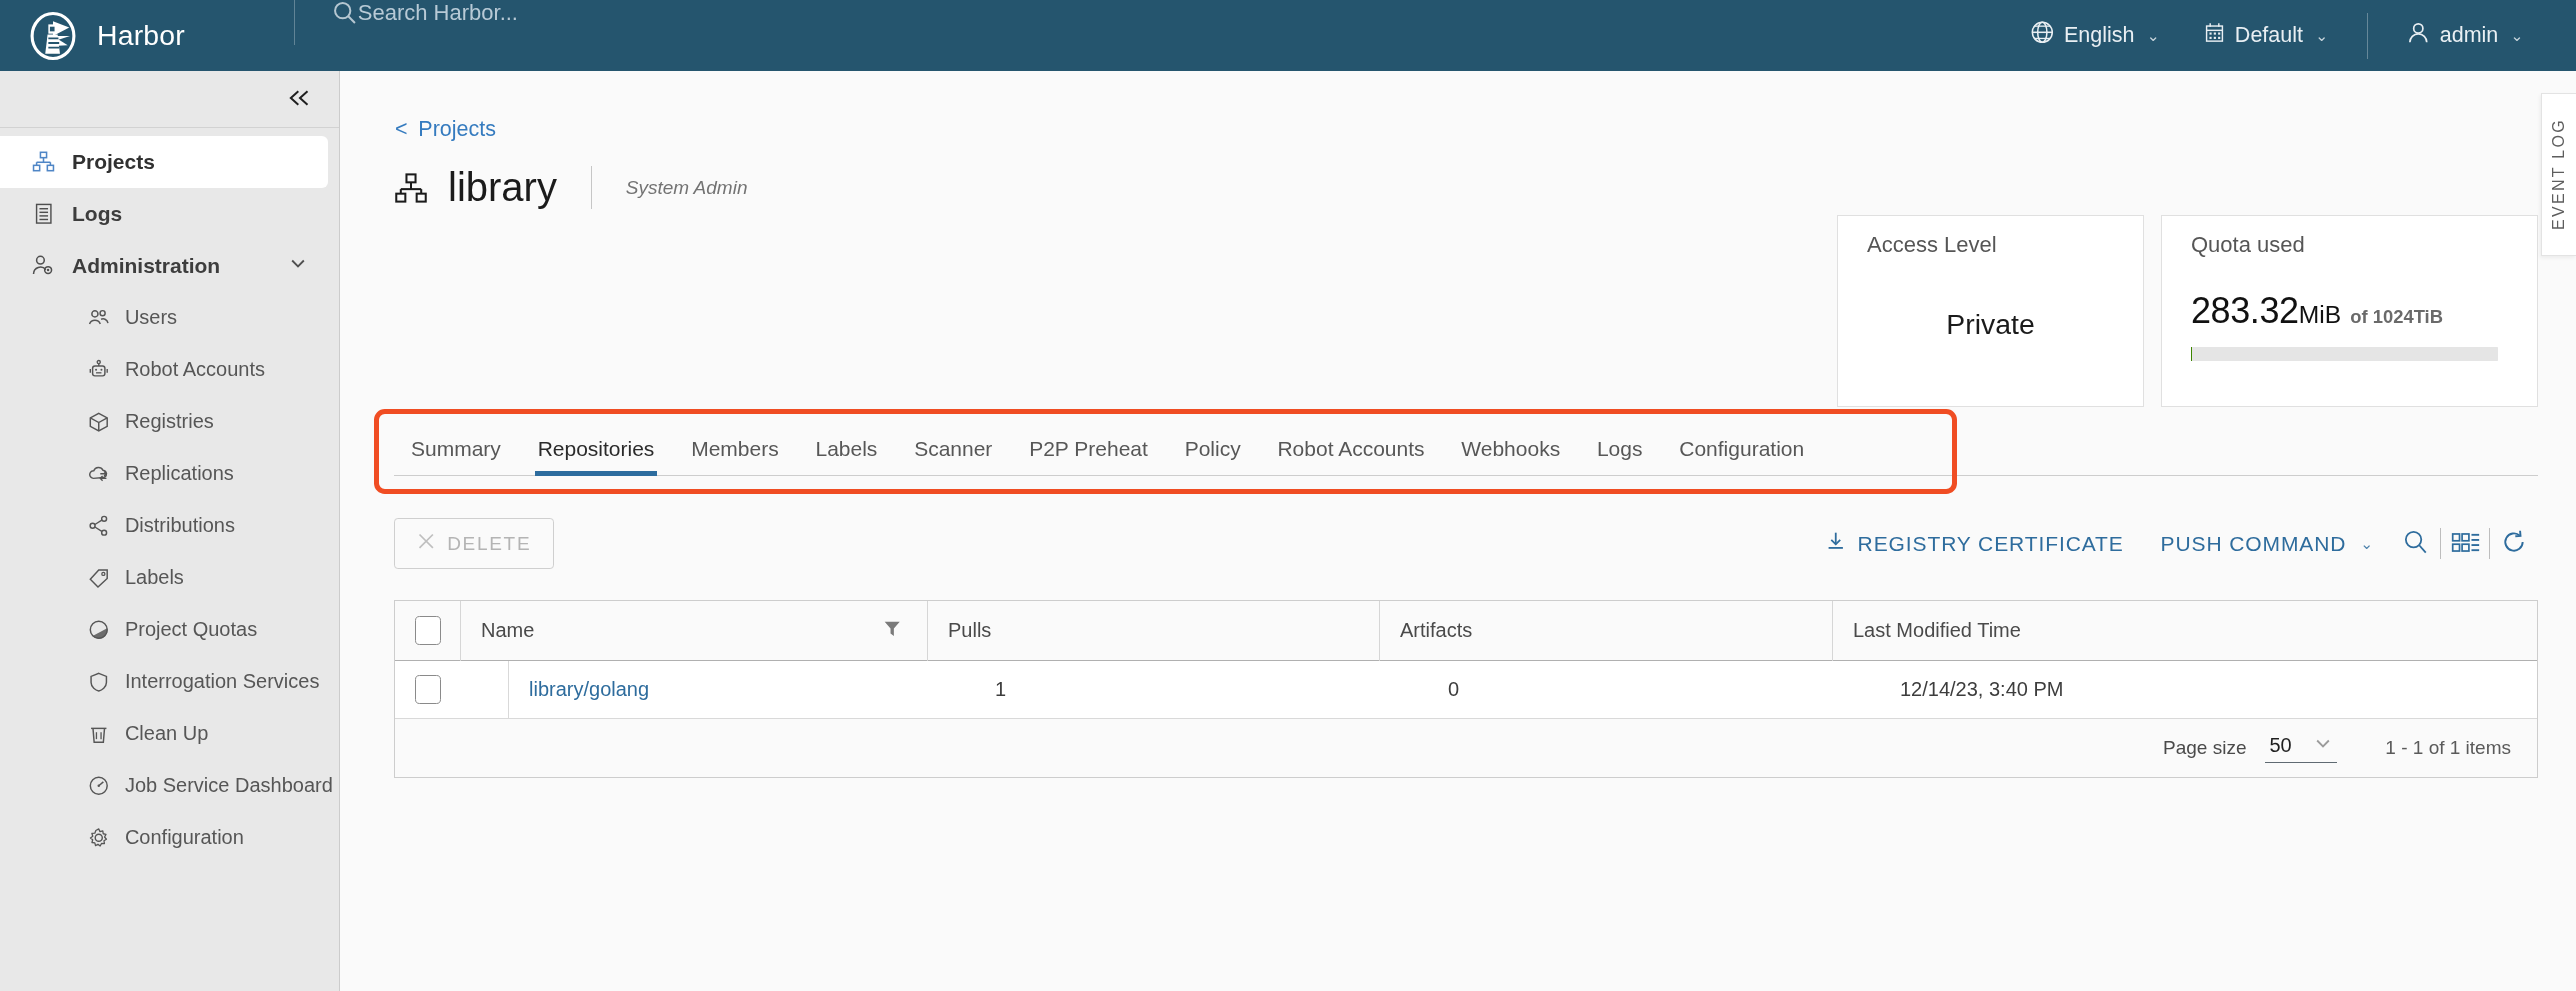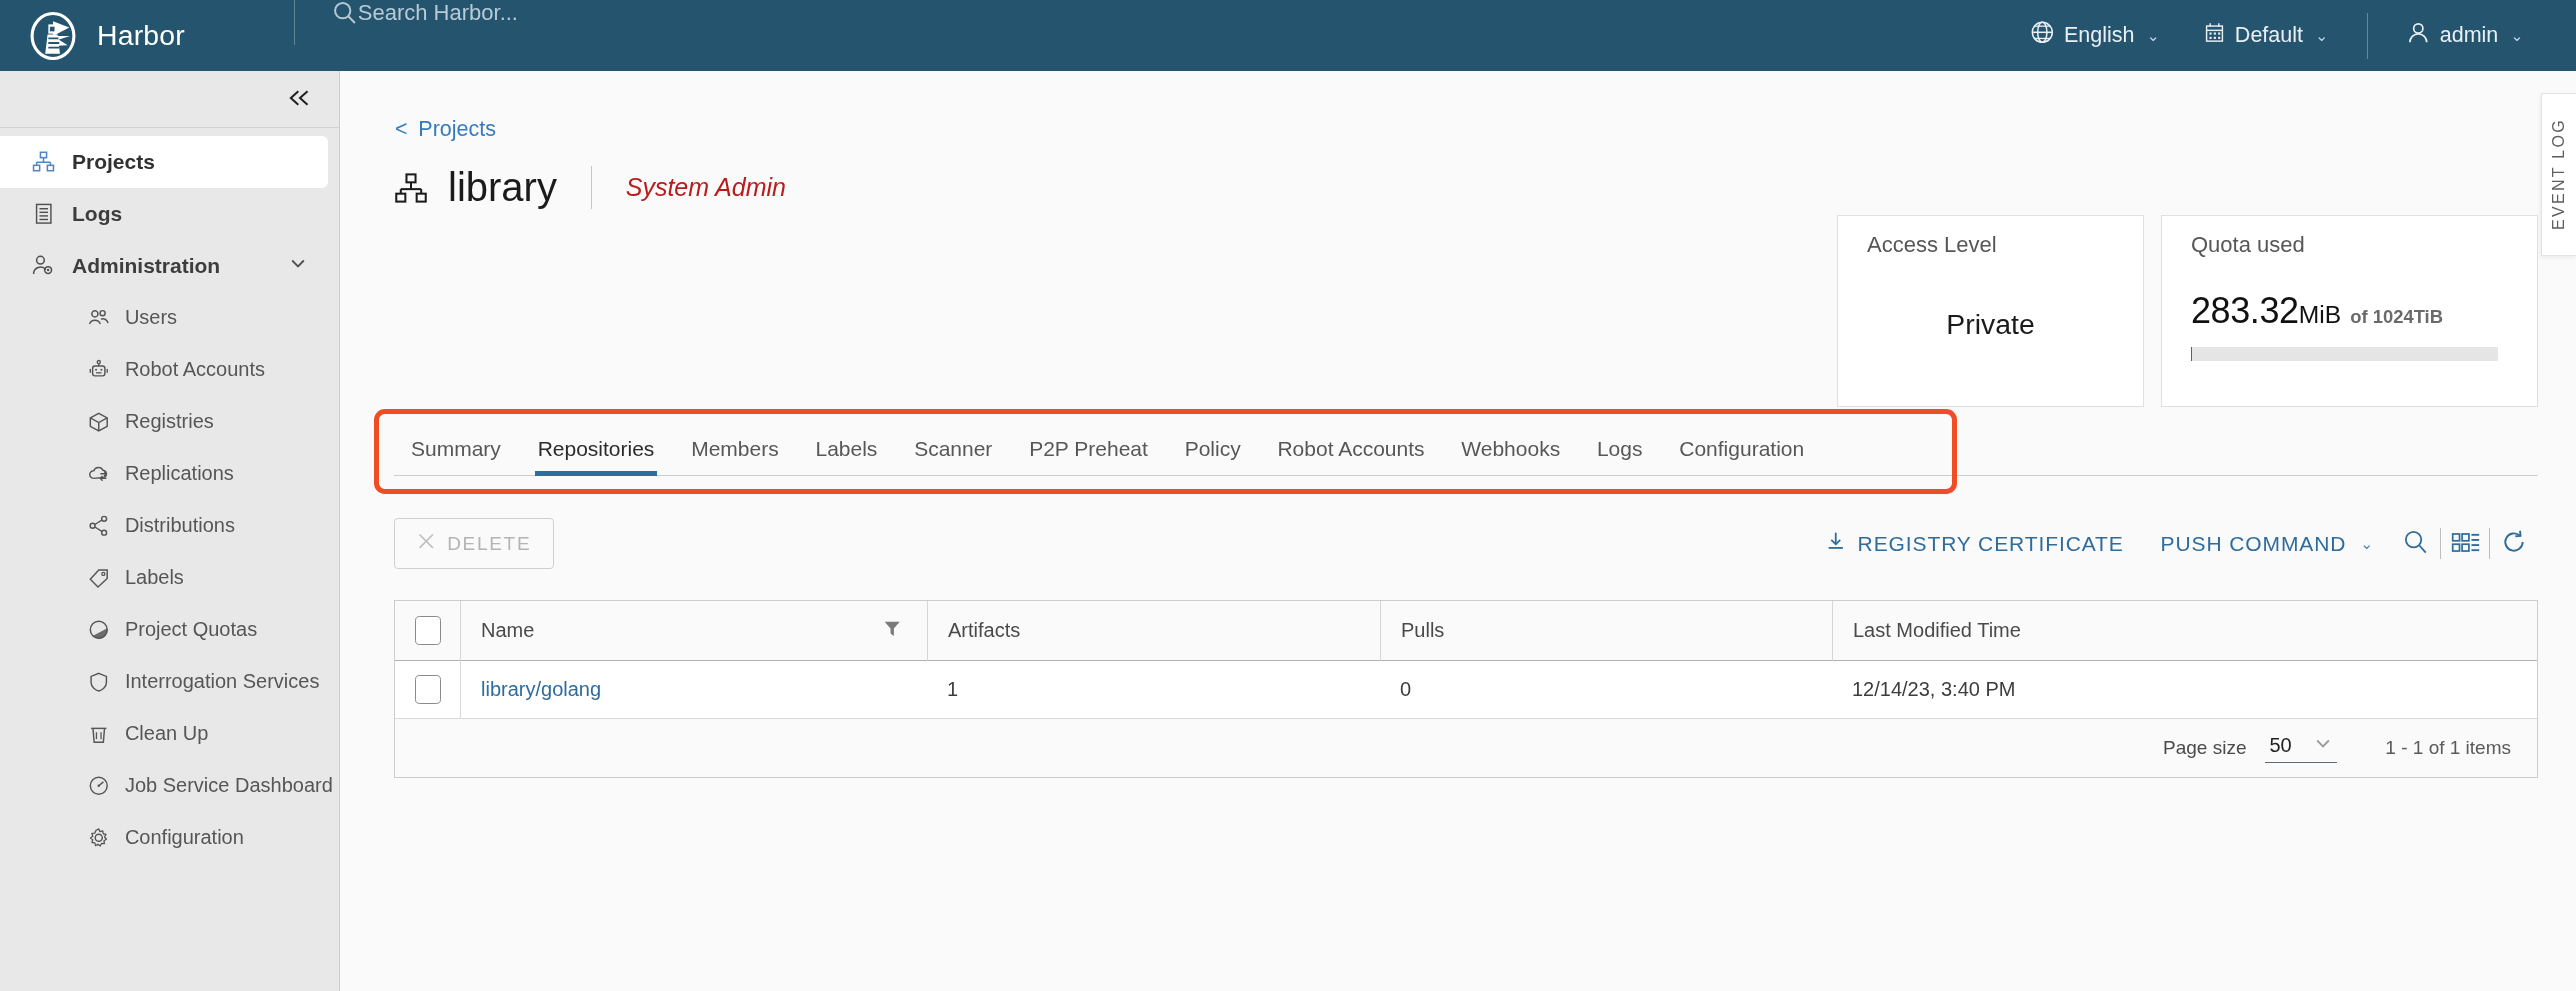--- a/index.html
+++ b/index.html
@@ -95,21 +95,21 @@
   }
   .bc-arrow { font-size: 21.5px; color: #357bbf; }
 
   .proj-title-row {
     position: absolute; left: 54px; top: 94px;
     display: flex; align-items: center; gap: 20px;
   }
   .proj-icon { width: 34px; height: 34px; flex: 0 0 34px; }
   .proj-name { font-size: 40px; color: #1b1b1b; font-weight: 400; }
   .proj-vline { width: 0.8px; height: 43px; background: #c6c6c6; margin: 0 14px; }
-  .proj-role { font-size: 25px; font-style: italic; color: #b91c1c; }
+  .proj-role { font-size: 19px; font-style: italic; color: #737373; }
 
   
   .cards { position: absolute; right: 38px; top: 144px; display: flex; gap: 17px; }
   .card {
     background: #ffffff; border: 0.8px solid #e0e0e0;
     width: 307px; height: 192px; padding: 16px 29px;
     display: flex; flex-direction: column;
   }
   .card.quota { width: 377px; }
   .card-label { font-size: 22px; color: #565656; font-weight: 400; }
@@ -211,21 +211,21 @@
   .th-modified { flex: 1; }
   .filter-ico { position: absolute; right: 26px; top: 50%; transform: translateY(-50%); cursor: pointer; }
 
   .trow {
     display: flex; align-items: center; height: 58px;
     border-bottom: 0.8px solid #d9d9d9; font-size: 20px; color: #3d3d3d;
     background: #fff;
   }
   .td-check { width: 65px; display: flex; align-items: center; justify-content: center; }
   .td { padding-left: 20px; display: flex; align-items: center; height: 58px; }
-  .td.name-cell { width: 467px; border-left: 0.8px solid #d9d9d9; }
+  .td.name-cell { width: 467px; border-left: 0.8px solid #d9d9d9; margin-left: 48px; }
   .td-artifacts { width: 453px; }
   .td-pulls { width: 452px; }
   .td-modified { flex: 1; }
   .row-link { color: #2e6c9d; cursor: pointer; }
 
   .tfoot {
     display: flex; align-items: center; justify-content: flex-end;
     height: 58px; background: #fafafa; padding-right: 26px; gap: 0;
     font-size: 19px; color: #4a4a4a;
   }
@@ -647,25 +647,25 @@
           <span class="chk"></span>
         </div>
         <div class="th th-name">
           <span>Name</span>
           <span class="filter-ico">
             <svg viewBox="0 0 22 22" width="18.4" height="18.4">
               <polygon points="2,3 20,3 13,11 13,20 9,17 9,11" fill="#7a7a7a"></polygon>
             </svg>
           </span>
         </div>
+        <div class="th th-pulls">
+          <span>Pulls</span>
+        </div>
         <div class="th th-artifacts">
           <span>Artifacts</span>
-        </div>
-        <div class="th th-pulls">
-          <span>Pulls</span>
         </div>
         <div class="th th-modified">
           <span>Last Modified Time</span>
         </div>
       </div>
 
       <div class="trow">
         <div class="td-check">
           <span class="chk"></span>
         </div>

